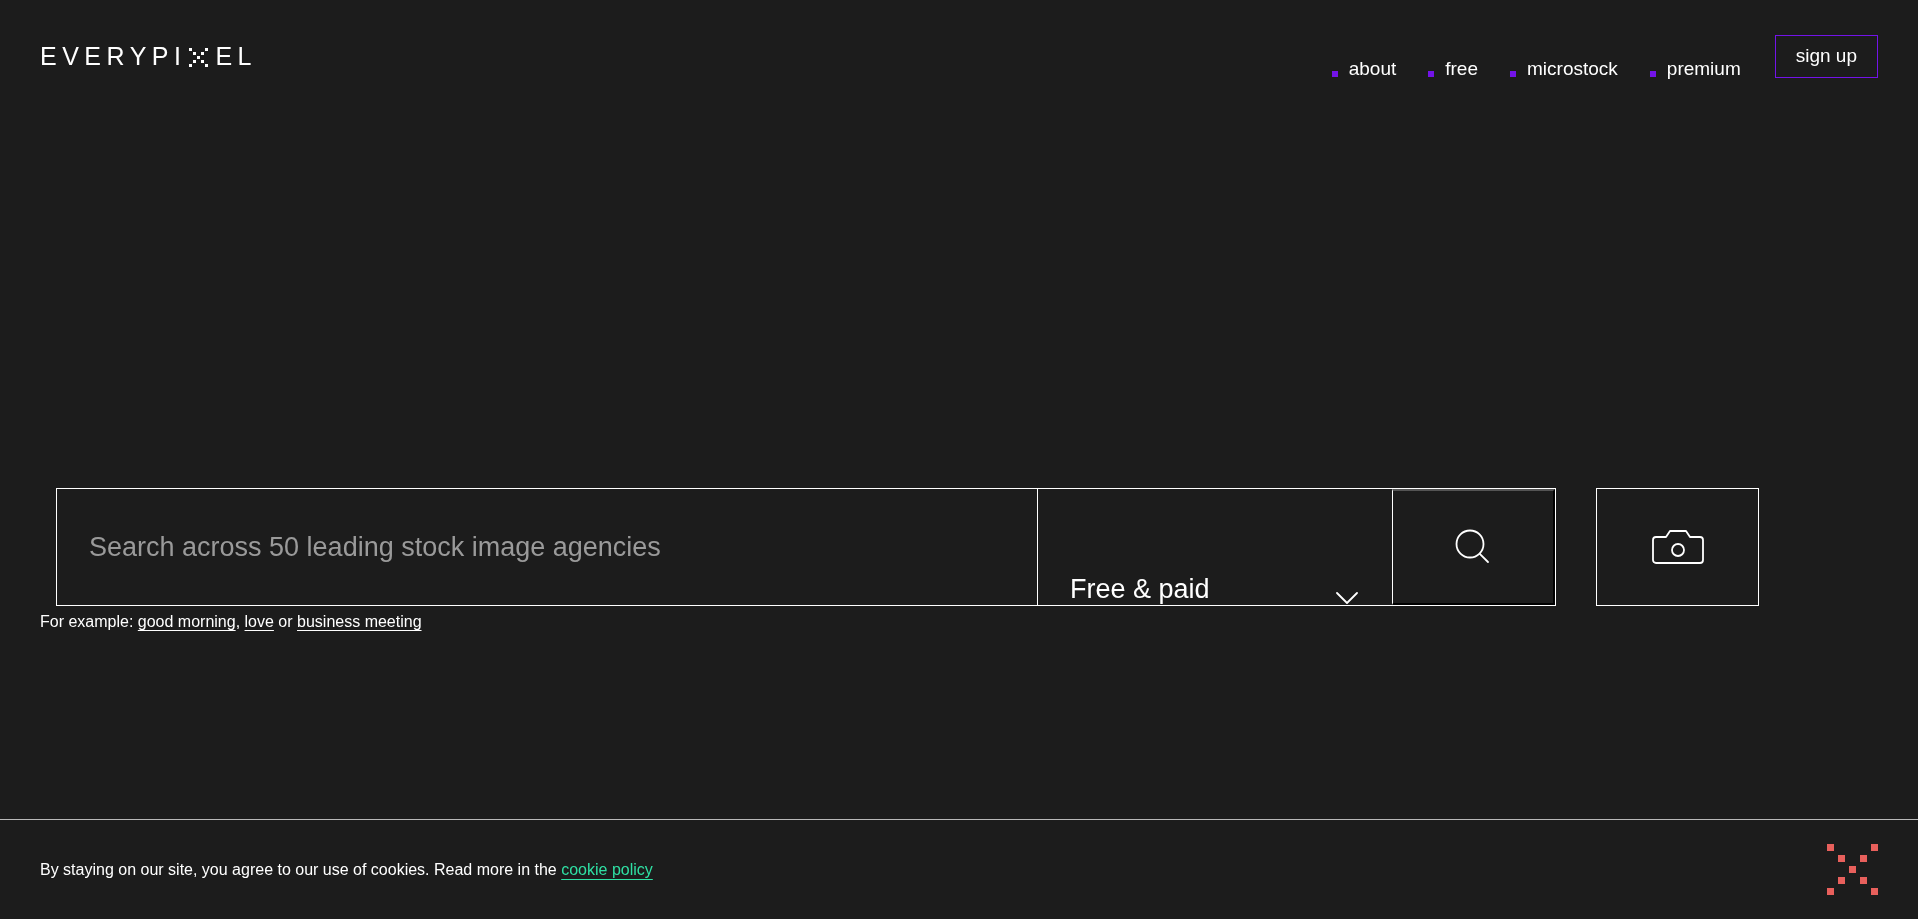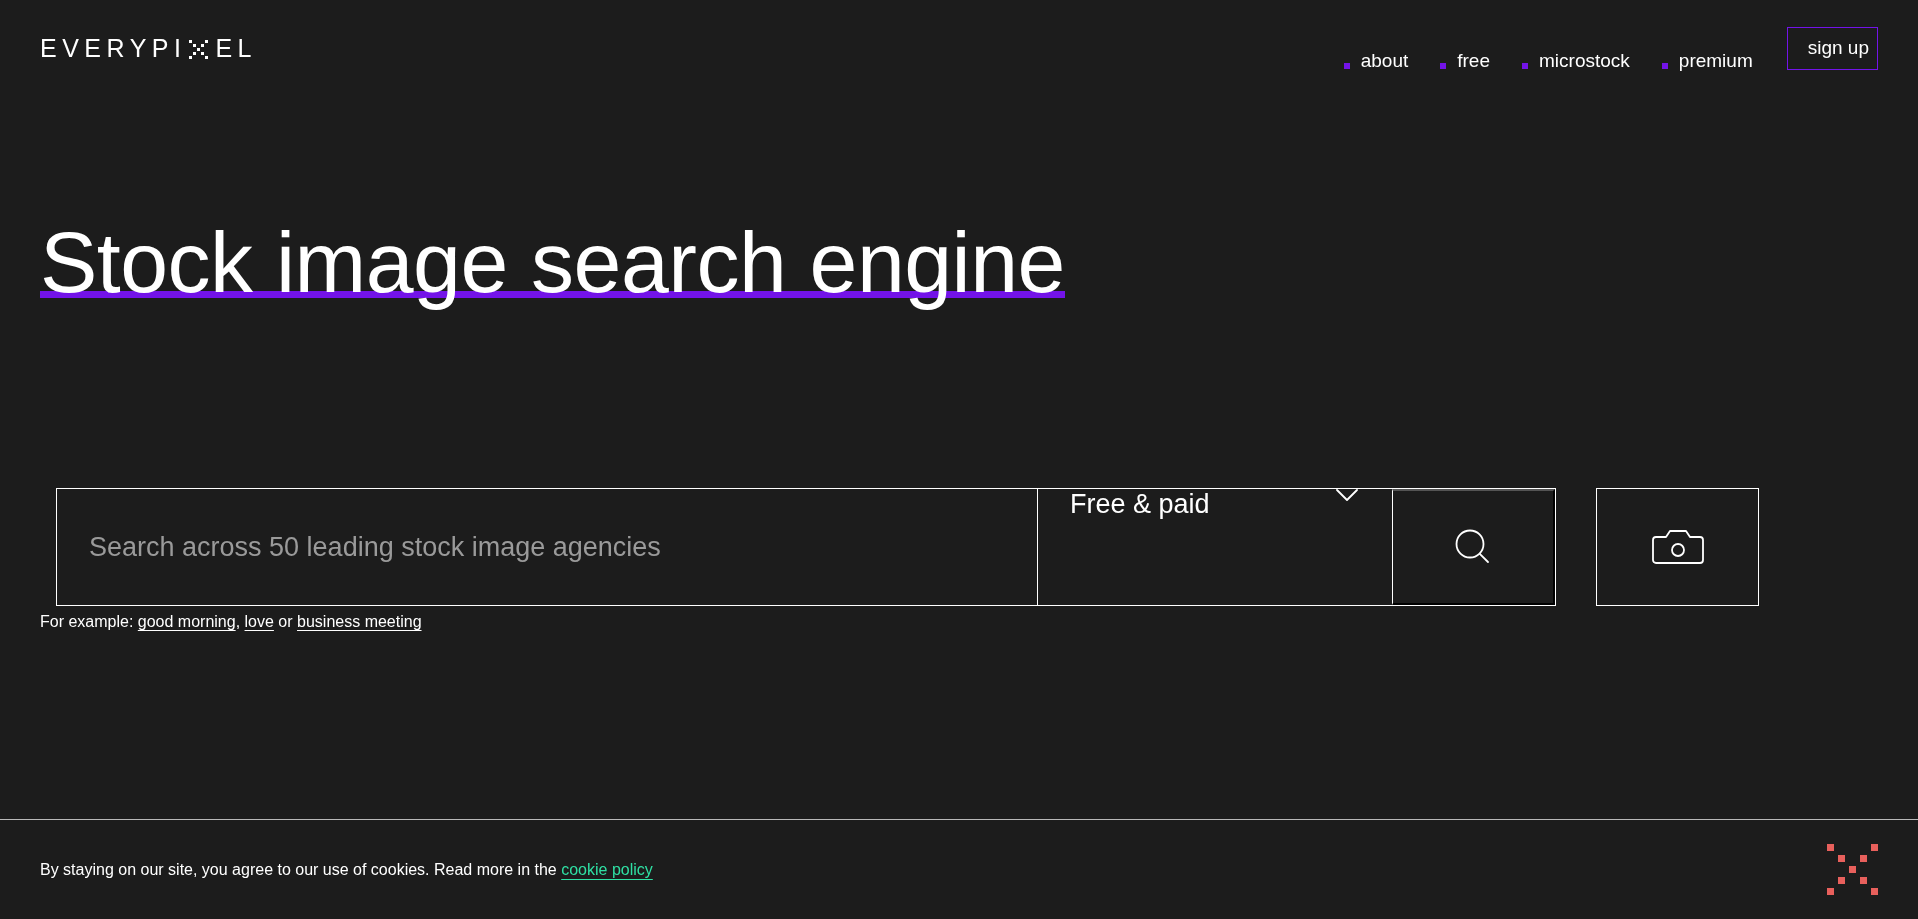--- a/index.html
+++ b/index.html
@@ -13,21 +13,21 @@
   body {
     background: #1c1c1c;
     font-family: "Liberation Sans", sans-serif;
     color: #ffffff;
     position: relative;
   }
 
   
   .header {
     position: absolute;
-    top: 4px; left: 0;
+    top: 12px; left: 0;
     width: 1918px;
     height: 88px;
     display: flex;
     align-items: center;
     padding: 0 40px 0 40px;
   }
 
   .logo {
     display: flex;
     align-items: center;
@@ -78,21 +78,21 @@
     top: 6px;
     flex: none;
   }
   .nav-label { line-height: 1; }
 
   .signup-btn {
     margin-left: 18px;
     border: 1px solid #7313E8;
     color: #ffffff;
     font-size: 19px;
-    padding: 10px 8px 12px 20px;
+    padding: 10px 20px 12px 20px;
     background: transparent;
     cursor: pointer;
     font-family: "Liberation Sans", sans-serif;
     line-height: 1;
     white-space: nowrap;
   }
 
   
   .hero {
     position: absolute;
@@ -159,21 +159,21 @@
     color: #ffffff;
     font-size: 27px;
     font-family: "Liberation Sans", sans-serif;
   }
   .search-input::placeholder { color: #9a9a9a; opacity: 1; }
 
   .license-select {
     flex: 0 0 355px;
     border-left: 1px solid #ffffff;
     display: flex;
-    align-items: flex-start;
+    align-items: flex-end;
     justify-content: space-between;
     padding: 0 34px 0 32px;
     cursor: pointer;
   }
   .license-label { font-size: 27px; color: #ffffff; }
   .chev {
     width: 22px; height: 13px;
     flex: none;
     margin-left: 10px;
   }
@@ -308,23 +308,20 @@
     <a class="nav-item">
       <span class="nav-dot"></span>
       <span class="nav-label">premium</span>
     </a>
     <button class="signup-btn">sign up</button>
   </nav>
 </div>
 
 <div class="hero">
   <h1 class="headline">
-    <span class="hl-line">
-      <span class="txt">Stock image search engine</span>
-    </span>
   </h1>
 </div>
 
 <div class="search-row">
 
   <div class="search-group">
 
     <div class="search-input-wrap">
       <input class="search-input" type="text" placeholder="Search across 50 leading stock image agencies" style="">
     </div>

